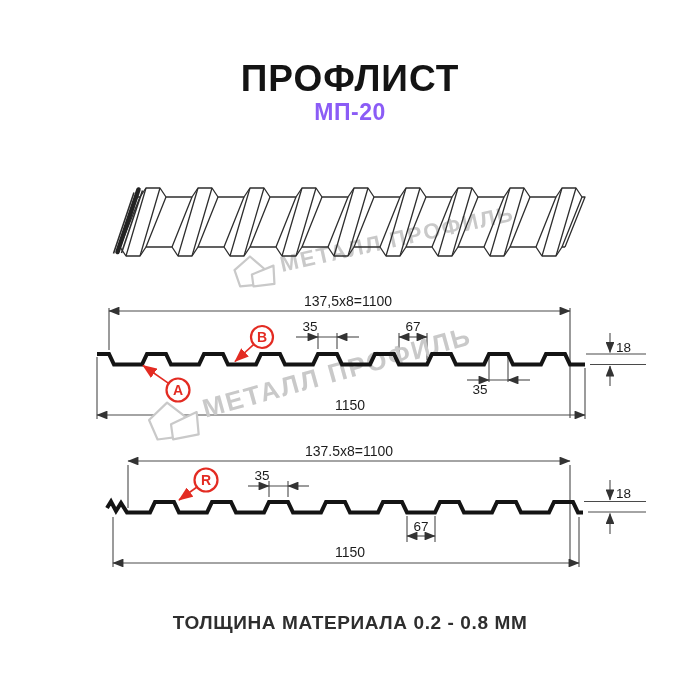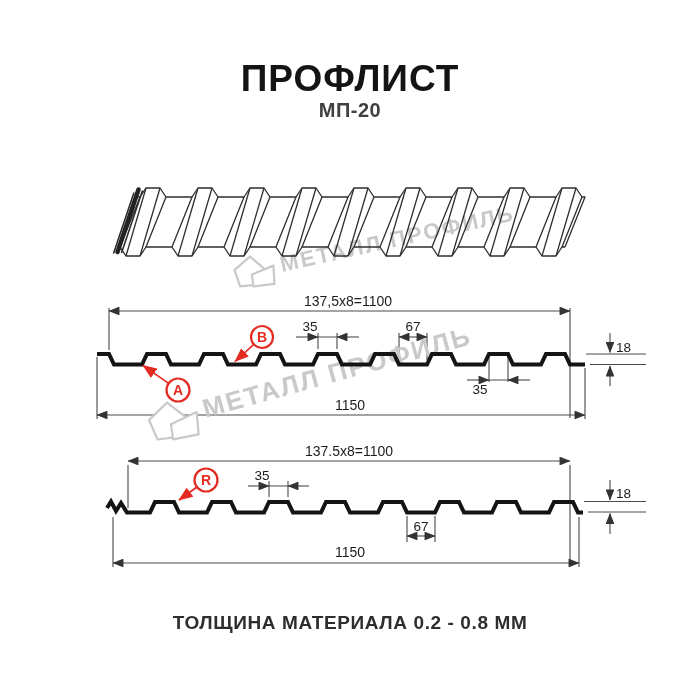--- a/index.html
+++ b/index.html
@@ -1,21 +1,21 @@
 <!DOCTYPE html>
 <html><head>
 <meta charset="utf-8">
 <style>
   html,body{margin:0;padding:0;background:#fff;}
   .canvas{position:relative;width:700px;height:700px;background:#ffffff;overflow:hidden;
           font-family:"Liberation Sans",sans-serif;}
   .page-title{position:absolute;top:58px;left:0;right:0;text-align:center;
               font-size:37px;font-weight:bold;letter-spacing:1px;color:#141414;}
   .page-subtitle{position:absolute;top:99px;left:0;right:0;text-align:center;
-              font-size:20px;font-weight:bold;letter-spacing:.5px;color:#404040;}
+              font-size:23px;font-weight:bold;letter-spacing:.5px;color:#8b5cf6;}
   .footer-caption{position:absolute;top:612px;left:0;right:0;text-align:center;
               font-size:19px;font-weight:bold;letter-spacing:.6px;color:#2e2e2e;}
   svg{position:absolute;left:0;top:0;}
   .dim{stroke:#4a4a4a;stroke-width:1.1;fill:none;}
   .thick{stroke:#141414;stroke-width:4;fill:none;stroke-linejoin:miter;}
   .t3d{stroke:#2e2e2e;stroke-width:1.3;fill:none;stroke-linejoin:round;}
   .dimtext{font-size:14px;fill:#1c1c1c;}
   .dimsmall{font-size:13.5px;fill:#1c1c1c;}
   .wmtext{font-weight:bold;fill:#c9c9c9;letter-spacing:2px;}
   .wmlogo{stroke:#c9c9c9;stroke-width:2.2;fill:#ffffff;stroke-linejoin:round;}

